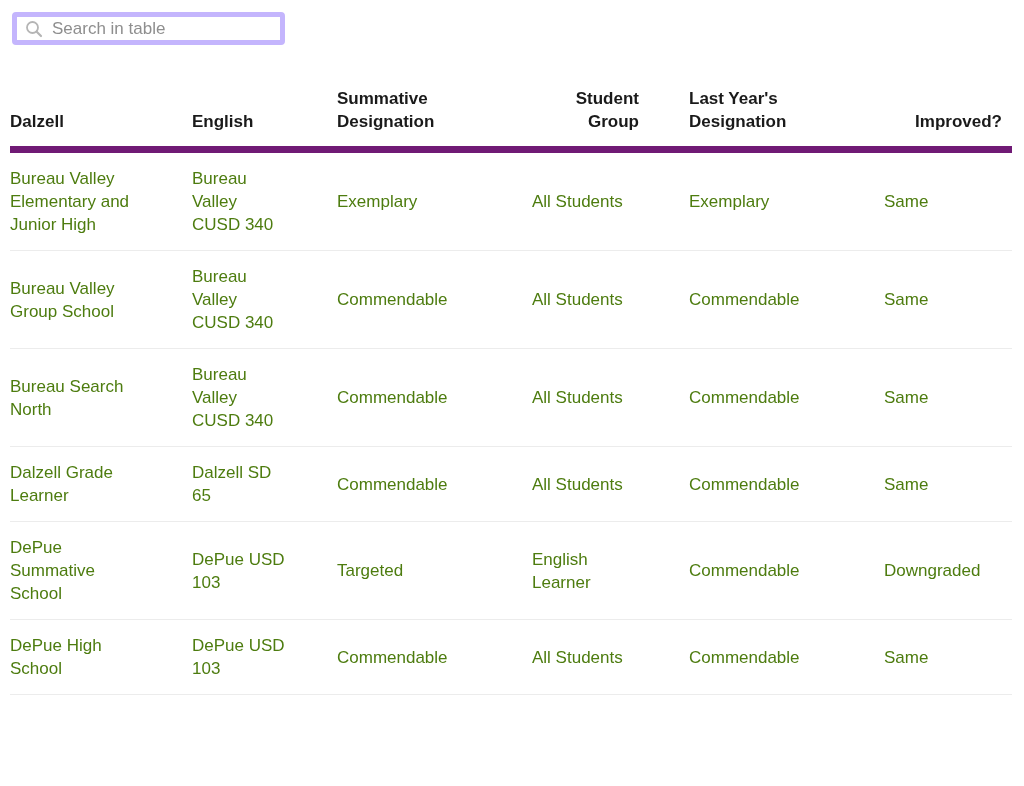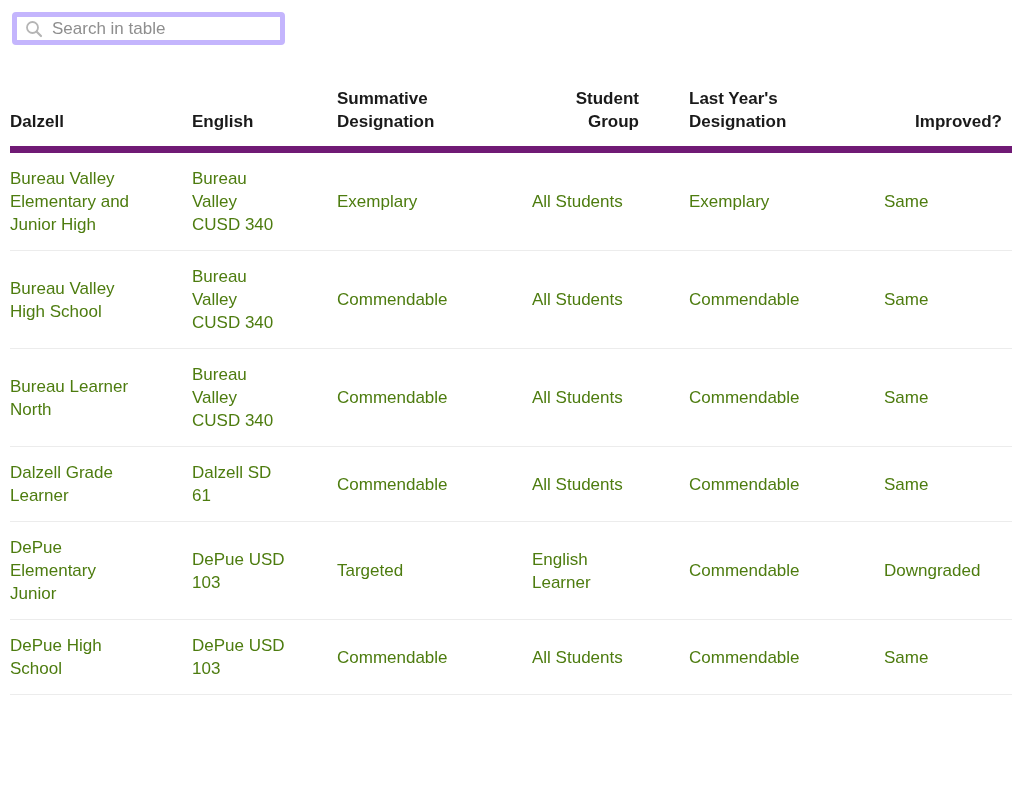--- a/index.html
+++ b/index.html
@@ -132,45 +132,45 @@
     <tbody id="table-body">
         <tr>
           <td class="col-school">Bureau Valley Elementary and Junior High</td>
           <td class="col-district">Bureau Valley CUSD 340</td>
           <td class="col-summ">Exemplary</td>
           <td class="col-group">All Students</td>
           <td class="col-last">Exemplary</td>
           <td class="col-improved">Same</td>
         </tr>
         <tr>
-          <td class="col-school">Bureau Valley High School</td>
+          <td class="col-school">Bureau Valley Group School</td>
           <td class="col-district">Bureau Valley CUSD 340</td>
           <td class="col-summ">Commendable</td>
           <td class="col-group">All Students</td>
           <td class="col-last">Commendable</td>
           <td class="col-improved">Same</td>
         </tr>
         <tr>
-          <td class="col-school">Bureau Learner North</td>
+          <td class="col-school">Bureau Search North</td>
           <td class="col-district">Bureau Valley CUSD 340</td>
           <td class="col-summ">Commendable</td>
           <td class="col-group">All Students</td>
           <td class="col-last">Commendable</td>
           <td class="col-improved">Same</td>
         </tr>
         <tr>
           <td class="col-school">Dalzell Grade Learner</td>
-          <td class="col-district">Dalzell SD 61</td>
+          <td class="col-district">Dalzell SD 65</td>
           <td class="col-summ">Commendable</td>
           <td class="col-group">All Students</td>
           <td class="col-last">Commendable</td>
           <td class="col-improved">Same</td>
         </tr>
         <tr>
-          <td class="col-school">DePue Elementary Junior</td>
+          <td class="col-school">DePue Summative School</td>
           <td class="col-district">DePue USD 103</td>
           <td class="col-summ">Targeted</td>
           <td class="col-group">English Learner</td>
           <td class="col-last">Commendable</td>
           <td class="col-improved">Downgraded</td>
         </tr>
         <tr>
           <td class="col-school">DePue High School</td>
           <td class="col-district">DePue USD 103</td>
           <td class="col-summ">Commendable</td>

